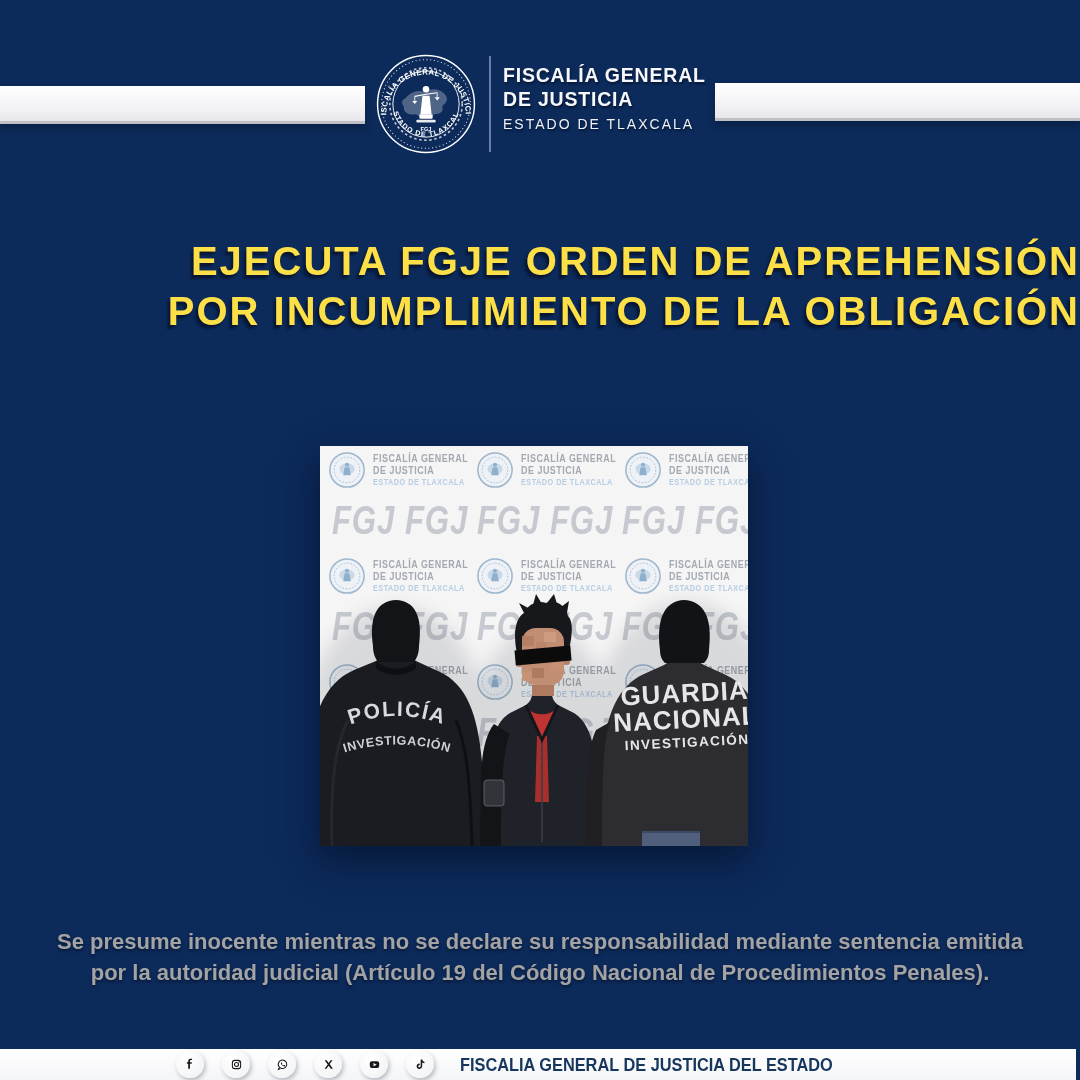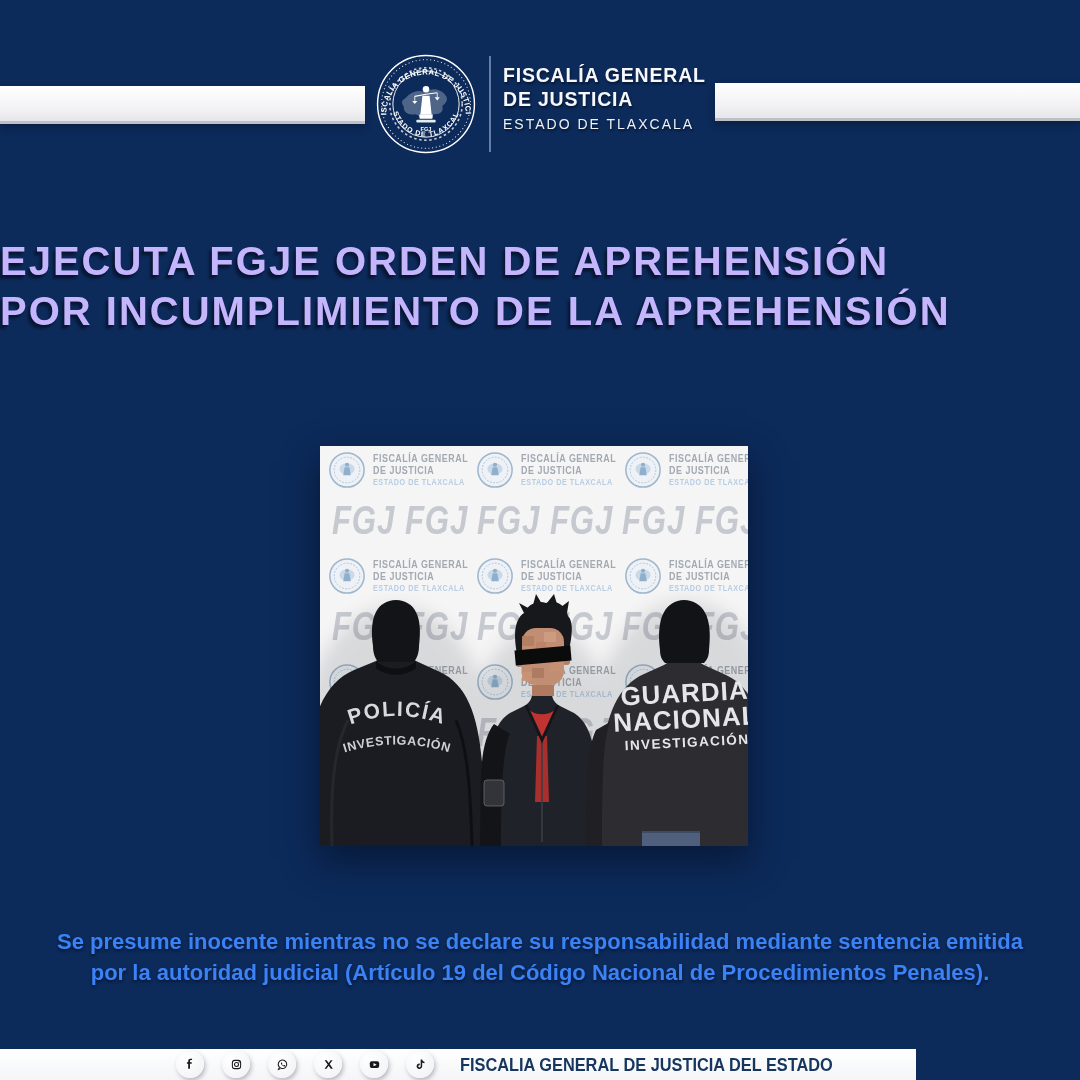--- a/index.html
+++ b/index.html
@@ -16,42 +16,42 @@
   .hbar{position:absolute;height:35px;background:linear-gradient(180deg,#ffffff,#f1f1f4 70%,#e6e6ea);
         border-bottom:3px solid #bfc0c6;box-shadow:0 4px 8px rgba(0,0,0,.25);}
   .hbar.left{left:0;top:86px;width:365px;}
   .hbar.right{left:715px;top:83px;width:365px;}
   #seal{position:absolute;left:375px;top:53px;width:102px;height:102px;}
   #hdr-divider{position:absolute;left:489px;top:56px;width:2px;height:96px;background:rgba(150,172,205,.65);}
   #hdr-text{position:absolute;left:503px;top:63px;color:#f6f8fb;text-shadow:1px 2px 2px rgba(5,12,28,.6);}
   .hdr-bold{font-size:19.5px;font-weight:700;letter-spacing:.8px;line-height:24px;white-space:nowrap;}
   .hdr-sub{font-size:14px;font-weight:500;letter-spacing:2px;margin-top:5px;color:#eef2f7;white-space:nowrap;}
   
-  #headline{position:absolute;left:0;top:236px;width:1080px;text-align:left;color:#c4b5fd;
+  #headline{position:absolute;left:0;top:236px;width:1080px;text-align:right;color:#fde047;
     font-weight:800;font-size:40px;letter-spacing:2px;line-height:50px;
     text-shadow:-3px 4px 2px rgba(7,17,38,.55), -1px 2px 1px rgba(7,17,38,.5);}
   
   #photo{position:absolute;left:320px;top:446px;width:428px;height:400px;background:#f5f5f6;
     overflow:hidden;box-shadow:0 14px 34px rgba(2,8,20,.5);}
   #backdrop{position:absolute;inset:0;}
   .bd-unit{position:absolute;display:flex;align-items:center;width:140px;height:40px;}
   .bd-unit svg{width:38px;height:38px;flex:0 0 38px;}
   .bd-txt{margin-left:7px;display:flex;flex-direction:column;}
   .bd-l1{font-size:10.5px;font-weight:700;color:#a3a9b1;letter-spacing:.6px;line-height:11.5px;
          transform:scaleX(.85);transform-origin:left;white-space:nowrap;}
   .bd-l3{font-size:8.5px;font-weight:700;color:#b7cde3;letter-spacing:.6px;line-height:10px;margin-top:1px;
          transform:scaleX(.85);transform-origin:left;white-space:nowrap;}
   .bd-fgj{position:absolute;font-size:40px;font-weight:700;font-style:italic;color:#c6c9cf;
           letter-spacing:1px;line-height:40px;transform:scaleX(.78);transform-origin:left;}
   #people{position:absolute;inset:0;}
   
-  #disclaimer{position:absolute;left:0;top:926px;width:1080px;text-align:center;color:#3b82f6;
+  #disclaimer{position:absolute;left:0;top:926px;width:1080px;text-align:center;color:#a3a3a3;
     font-size:22px;font-weight:600;line-height:31px;text-shadow:0 2px 3px rgba(4,10,24,.5);}
   
-  #footer{position:absolute;left:0;top:1049px;width:916px;height:31px;
+  #footer{position:absolute;left:0;top:1049px;width:1076px;height:31px;
     background:linear-gradient(180deg,#ffffff,#f4f5f7);}
   #social{position:absolute;left:176px;top:1px;display:flex;gap:18px;}
   .badge{width:28px;height:28px;border-radius:50%;background:radial-gradient(circle at 35% 30%,#ffffff,#f0f1f4);
     box-shadow:1.5px 2.5px 4px rgba(120,126,140,.5);display:flex;align-items:center;justify-content:center;}
   .badge svg{width:17px;height:17px;}
   #footer-label{position:absolute;left:460px;top:0;height:31px;line-height:31px;
     font-size:19px;font-weight:700;color:#17365e;transform:scaleX(.86);transform-origin:left;white-space:nowrap;}
 </style>
 </head>
 <body>
@@ -92,21 +92,21 @@
   <div id="hdr-divider"></div>
 
   <div id="hdr-text">
     <div class="hdr-bold">FISCALÍA GENERAL</div>
     <div class="hdr-bold">DE JUSTICIA</div>
     <div class="hdr-sub">ESTADO DE TLAXCALA</div>
   </div>
 
   <div id="headline">
     <div>EJECUTA FGJE ORDEN DE APREHENSIÓN</div>
-    <div>POR INCUMPLIMIENTO DE LA APREHENSIÓN</div>
+    <div>POR INCUMPLIMIENTO DE LA OBLIGACIÓN</div>
   </div>
 
   <div id="photo">
     <div id="backdrop">
         <div class="bd-unit" style="left: 8px; top: 4px;">
           <svg viewBox="0 0 40 40">
             <circle cx="20" cy="20" r="18.5" fill="#eef2f6"></circle>
             <circle cx="20" cy="20" r="18" fill="none" stroke="#9fb6cc" stroke-width="1.6"></circle>
             <circle cx="20" cy="20" r="13.5" fill="none" stroke="#aac2d8" stroke-width="1" stroke-dasharray="2 1.5"></circle>
             <ellipse cx="20" cy="19" rx="8" ry="6" fill="#c9d9e8"></ellipse>

